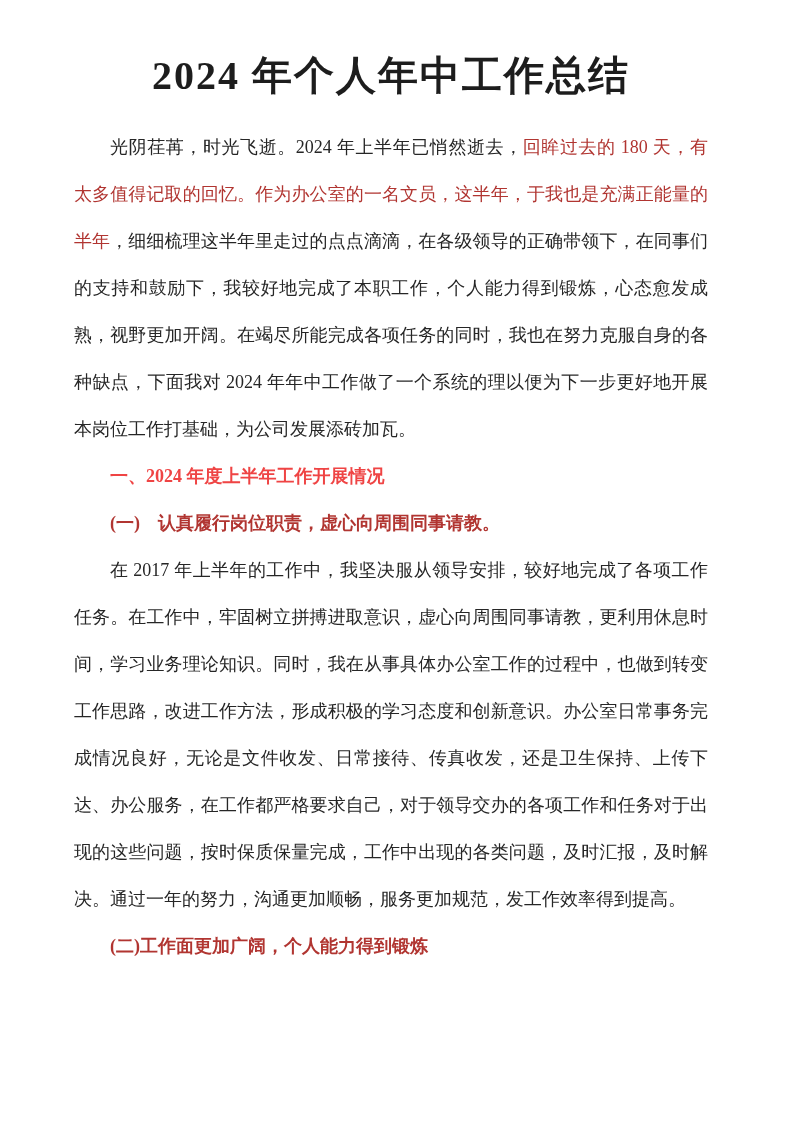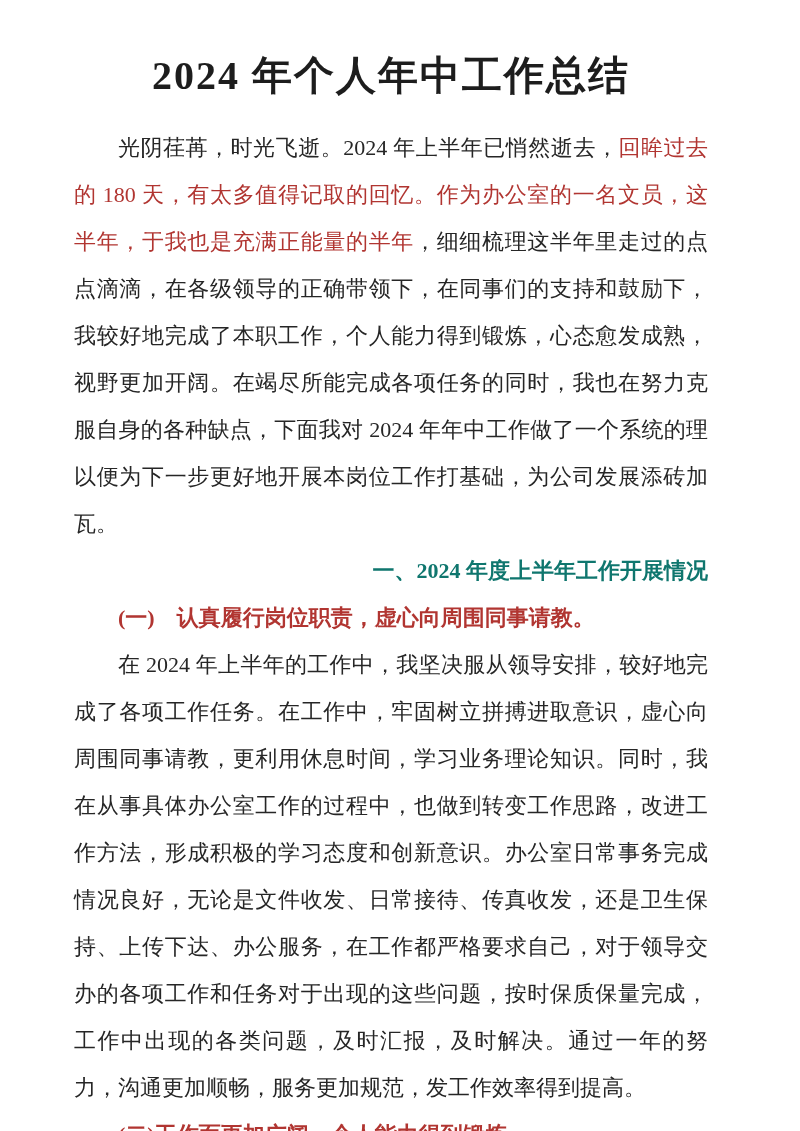--- a/index.html
+++ b/index.html
@@ -23,35 +23,34 @@
     font-size: 40px;
     line-height: 64px;
     font-weight: bold;
     text-align: center;
     letter-spacing: 2px;
     color: #1d1d1d;
   }
   .para,
   .heading {
     margin: 0;
-    font-size: 22px;
+    font-size: 18px;
     line-height: 47px;
     text-align: justify;
     text-justify: inter-ideograph;
     text-indent: 2em;
     color: #262626;
     word-break: break-all;
   }
   .heading {
     font-weight: bold;
     text-align: left;
   }
   .heading-black {
-    color: #0f766e;
-    text-align: right;
+    color: #ef4444;
   }
   .text-red,
   .heading-red {
     color: #b13531;
   }
   .text-black {
     color: #262626;
   }
 </style>
 </head>
@@ -60,17 +59,17 @@
 <div class="page">
 
   <h1 class="doc-title">2024 年个人年中工作总结</h1>
 
   <p class="para"><span class="text-black">光阴荏苒，时光飞逝。2024 年上半年已悄然逝去，</span><span class="text-red">回眸过去的 180 天，有太多值得记取的回忆。作为办公室的一名文员，这半年，于我也是充满正能量的半年</span><span class="text-black">，细细梳理这半年里走过的点点滴滴，在各级领导的正确带领下，在同事们的支持和鼓励下，我较好地完成了本职工作，个人能力得到锻炼，心态愈发成熟，视野更加开阔。在竭尽所能完成各项任务的同时，我也在努力克服自身的各种缺点，下面我对 2024 年年中工作做了一个系统的理以便为下一步更好地开展本岗位工作打基础，为公司发展添砖加瓦。</span></p>
 
   <h2 class="heading heading-black">一、2024 年度上半年工作开展情况</h2>
 
   <h3 class="heading heading-red">(一)　认真履行岗位职责，虚心向周围同事请教。</h3>
 
-  <p class="para text-black">在 2024 年上半年的工作中，我坚决服从领导安排，较好地完成了各项工作任务。在工作中，牢固树立拼搏进取意识，虚心向周围同事请教，更利用休息时间，学习业务理论知识。同时，我在从事具体办公室工作的过程中，也做到转变工作思路，改进工作方法，形成积极的学习态度和创新意识。办公室日常事务完成情况良好，无论是文件收发、日常接待、传真收发，还是卫生保持、上传下达、办公服务，在工作都严格要求自己，对于领导交办的各项工作和任务对于出现的这些问题，按时保质保量完成，工作中出现的各类问题，及时汇报，及时解决。通过一年的努力，沟通更加顺畅，服务更加规范，发工作效率得到提高。</p>
+  <p class="para text-black">在 2017 年上半年的工作中，我坚决服从领导安排，较好地完成了各项工作任务。在工作中，牢固树立拼搏进取意识，虚心向周围同事请教，更利用休息时间，学习业务理论知识。同时，我在从事具体办公室工作的过程中，也做到转变工作思路，改进工作方法，形成积极的学习态度和创新意识。办公室日常事务完成情况良好，无论是文件收发、日常接待、传真收发，还是卫生保持、上传下达、办公服务，在工作都严格要求自己，对于领导交办的各项工作和任务对于出现的这些问题，按时保质保量完成，工作中出现的各类问题，及时汇报，及时解决。通过一年的努力，沟通更加顺畅，服务更加规范，发工作效率得到提高。</p>
 
   <h3 class="heading heading-red">(二)工作面更加广阔，个人能力得到锻炼</h3>
 
 </div>
 
 </body></html>

